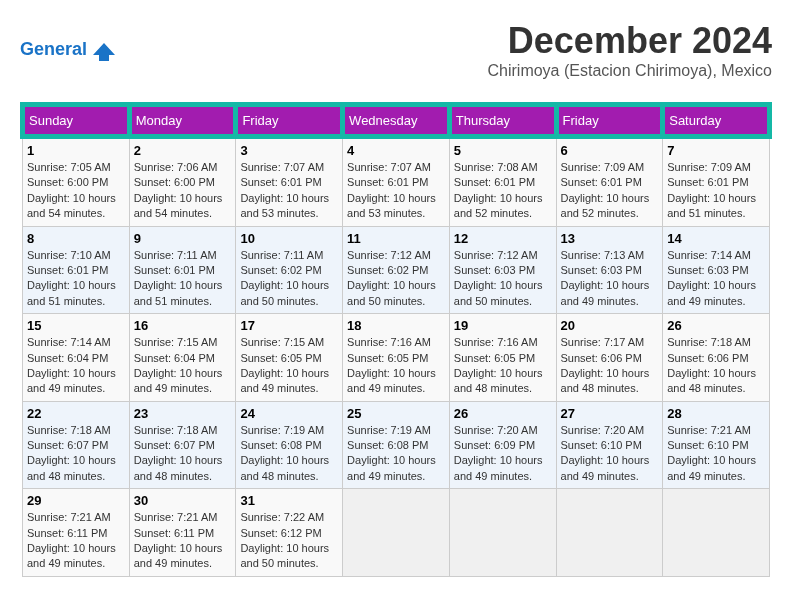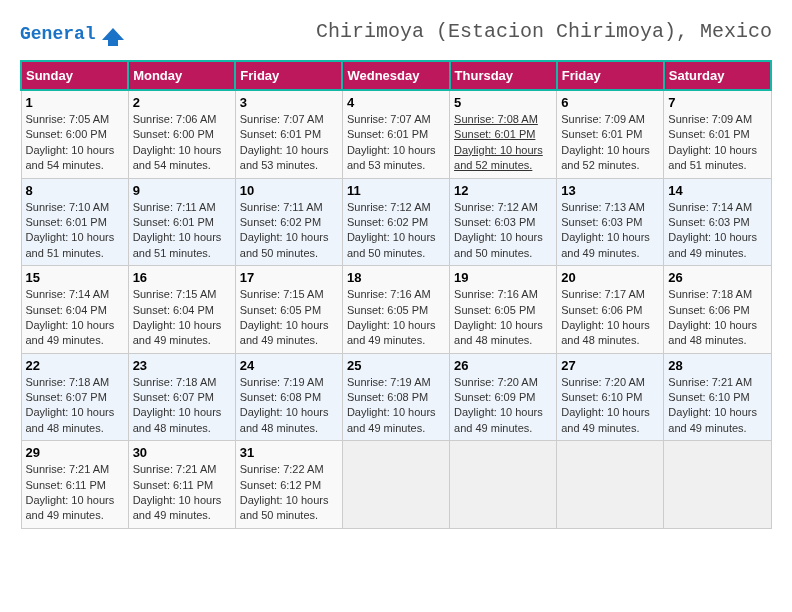--- a/index.html
+++ b/index.html
@@ -6,23 +6,22 @@
     body {
       font-family: Arial, sans-serif;
       background: #fff;
       width: 792px;
       min-height: 612px;
       padding: 20px;
     }
     .header {
       display: flex;
       justify-content: space-between;
-      align-items: flex-start;
-      margin-bottom: 10px;
-      font-family: Liberation Mono, monospace;
+      align-items: center;
+      margin-bottom: 22px;
     }
     .logo {
       display: flex;
       align-items: center;
     }
     .logo-text {
       font-size: 18px;
       font-weight: bold;
       color: #333;
       line-height: 1.1;
@@ -37,36 +36,36 @@
     }
     .title-block {
       text-align: right;
     }
     .month-title {
       font-size: 36px;
       font-weight: bold;
       color: #333;
     }
     .location-title {
-      font-size: 20px;
+      font-size: 16px;
       color: #555;
     }
     table {
       width: 100%;
       border-collapse: collapse;
       font-size: 11px;
     }
     thead tr th {
-      background-color: #be185d;
+      background-color: #a21caf;
       color: #fff;
       padding: 6px 4px;
       text-align: left;
       font-size: 13px;
-      font-weight: bold;
-      border: 2px solid #14b8a6;
+      font-weight: normal;
+      border: 5px solid #14b8a6;
     }
     tbody tr td {
       border: 1px solid #ccc;
       padding: 4px;
       vertical-align: top;
       width: calc(100% / 7);
     }
     tbody tr:nth-child(odd) td {
       background-color: #f9f9f9;
     }
@@ -96,20 +95,21 @@
     <div>
       <div style="display:flex;align-items:center;">
         <span class="logo-text"><span>General</span></span>
         <svg class="logo-icon" viewBox="0 0 30 30">
           <polygon points="4,20 15,8 26,20 20,20 20,26 10,26 10,20" fill="#1a73c7"></polygon>
         </svg>
       </div>
     </div>
   </div>
   <div class="title-block">
+    <div class="month-title">December 2024</div>
     <div class="location-title">Chirimoya (Estacion Chirimoya), Mexico</div>
   </div>
 </div>
 
 <table>
   <thead>
     <tr>
     <th>Sunday</th>
         <th>Monday</th>
         <th>Friday</th>
@@ -144,21 +144,21 @@
         </td>
         <td>
           <span class="day-num">4</span>
           <div class="day-info" style="white-space: pre-line;">Sunrise: 7:07 AM
 Sunset: 6:01 PM
 Daylight: 10 hours
 and 53 minutes.</div>
         </td>
         <td>
           <span class="day-num">5</span>
-          <div class="day-info" style="white-space: pre-line; text-decoration: underline;">Sunrise: 7:08 AM
+          <div class="day-info" style="white-space: pre-line;">Sunrise: 7:08 AM
 Sunset: 6:01 PM
 Daylight: 10 hours
 and 52 minutes.</div>
         </td>
         <td>
           <span class="day-num">6</span>
           <div class="day-info" style="white-space: pre-line;">Sunrise: 7:09 AM
 Sunset: 6:01 PM
 Daylight: 10 hours
 and 52 minutes.</div>

